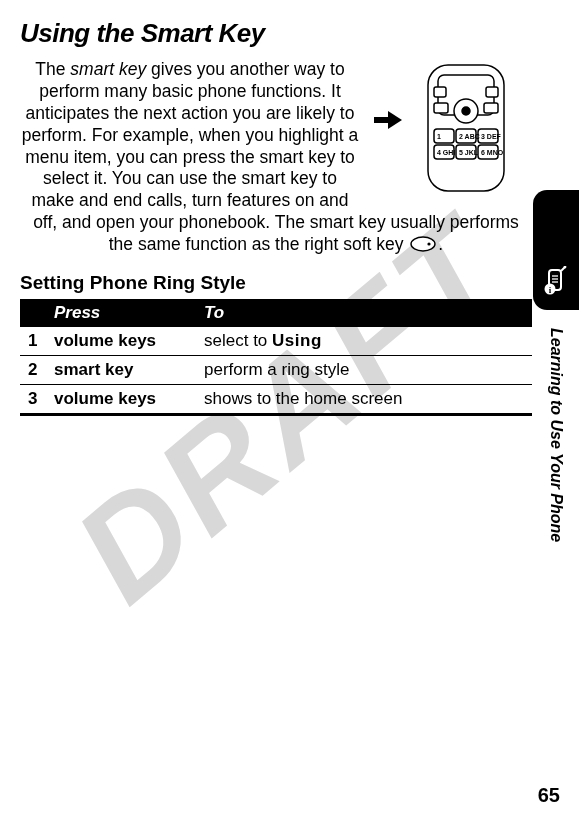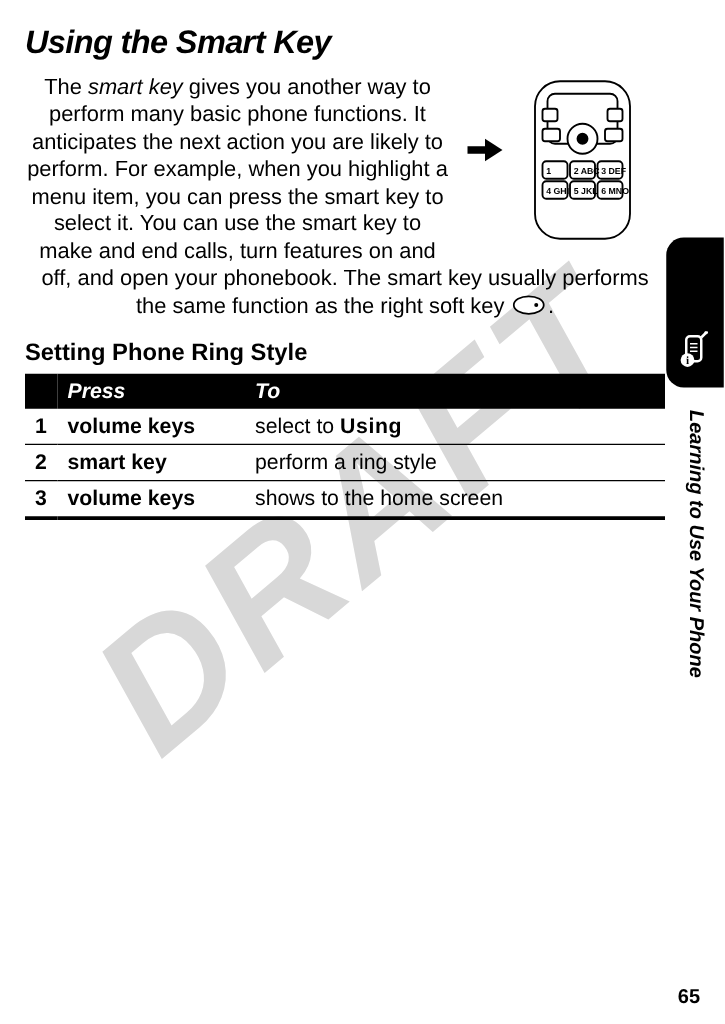--- a/index.html
+++ b/index.html
@@ -124,21 +124,21 @@
     .style-word {
       font-family: "Arial Black", Arial, sans-serif;
       font-weight: 900;
       letter-spacing: 0.5px;
     }
     .page-number {
       position: absolute;
       bottom: 12px;
       right: 20px;
       font-weight: 900;
-      font-size: 16px;
+      font-size: 20px;
     }
   </style>
 </head>
 <body>
 
 <div class="watermark">DRAFT</div>
 
 <div class="page">
 
   <h1 class="heading1">Using the Smart Key</h1>

